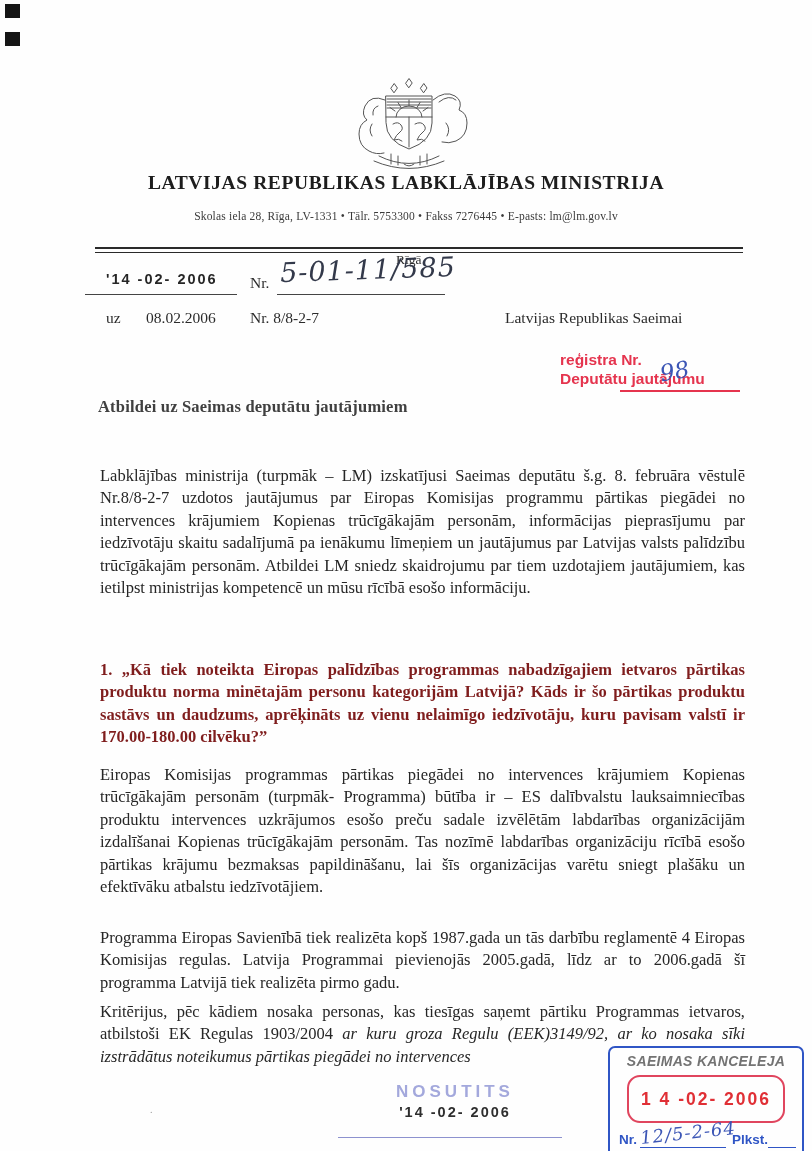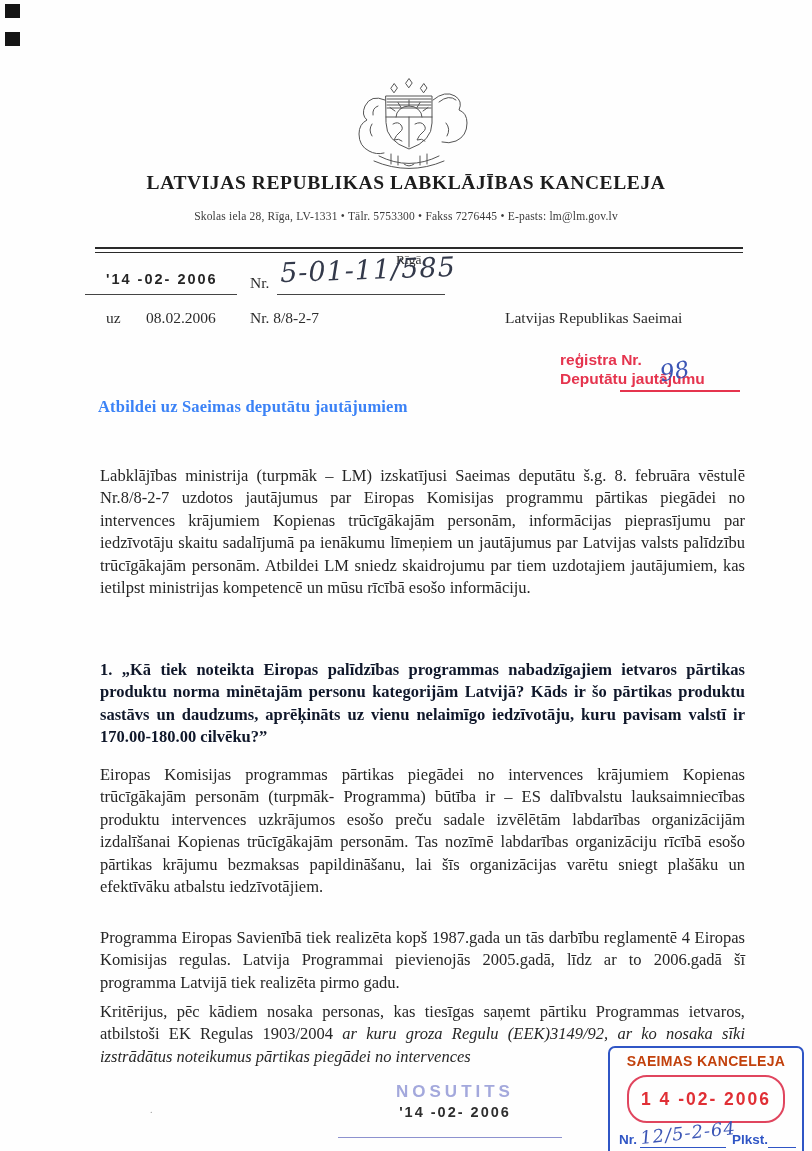--- a/index.html
+++ b/index.html
@@ -53,28 +53,28 @@
   }
   #registry-number{
     position:absolute;left:660px;top:358px;font-size:23px;color:#3b55b5;
     transform:rotate(-10deg);
   }
   #registry-line{position:absolute;left:620px;top:390px;width:120px;border-bottom:2px solid #e5344e;}
 
   
   #subject-heading{
     position:absolute;left:98px;top:397px;width:645px;
-    font-weight:bold;font-size:16.5px;color:#3b82f6;letter-spacing:0.2px;
+    font-weight:bold;font-size:16.5px;color:#404040;letter-spacing:0.2px;
   }
   .para{
     position:absolute;left:100px;width:645px;font-size:16.5px;line-height:22.5px;
     text-align:justify;color:#262626;
   }
   #para1{top:448px;}
-  #question1{top:642px;font-weight:bold;color:#0f172a;}
+  #question1{top:642px;font-weight:bold;color:#7f1d1d;}
   #para2{top:747px;}
   #para3{top:910px;}
   #para4{top:984px;}
   .italic-seg{font-style:italic;}
 
   
   #fax-stamp{position:absolute;left:340px;top:1076px;width:230px;text-align:center;
     font-family:"Liberation Sans",sans-serif;margin-top:6px;}
   #fax-line1{font-weight:bold;font-size:17px;letter-spacing:4px;color:#a3a8dc;}
   #fax-line2{font-size:15px;color:#9298d2;letter-spacing:1px;margin-top:-1px;}
@@ -82,24 +82,24 @@
     letter-spacing:2px;color:#2e2e2e;margin-top:2px;}
   #fax-underline{position:absolute;left:338px;top:1137px;width:224px;border-bottom:1.5px solid #8d92cf;}
 
   
   #chancellery-stamp{
     position:absolute;left:608px;top:1046px;width:192px;height:110px;
     border:2.5px solid #2f55c5;border-radius:7px;
     font-family:"Liberation Sans",sans-serif;background:transparent;
   }
   #chan-title{margin-top:5px;text-align:center;font-weight:bold;font-size:14px;
-    color:#c2410c;letter-spacing:0.3px;}
+    color:#737373;letter-spacing:0.3px;font-style:italic;}
   #chan-datebox{
     position:absolute;left:17px;top:27px;width:154px;height:44px;
-    border:2.5px solid #e0455e;border-radius:20px;display:flex;align-items:center;justify-content:center;
+    border:2.5px solid #e0455e;border-radius:13px;display:flex;align-items:center;justify-content:center;
   }
   #chan-date{font-weight:bold;font-size:17.5px;letter-spacing:2px;color:#e02f35;}
   #chan-nr-label{position:absolute;left:9px;top:84px;font-weight:bold;font-size:13.5px;color:#2f55c5;}
   #chan-nr-hand{
     position:absolute;left:30px;top:74px;font-size:18px;color:#3b55b5;
     transform:rotate(-6deg);letter-spacing:1px;
   }
   #chan-nr-line{position:absolute;left:30px;top:99px;width:86px;border-bottom:1.5px solid #2f55c5;}
   #chan-time-label{position:absolute;left:122px;top:84px;font-weight:bold;font-size:13.5px;color:#2f55c5;}
   #chan-time-line{position:absolute;left:158px;top:99px;width:28px;border-bottom:1.5px solid #2f55c5;}
@@ -140,21 +140,21 @@
       <path d="M105 26 q10 -8 17 -2 M112 47 q5 6 1 13"></path>
 
       <path d="M57 78 v10 M64 80 v9 M86 80 v9 M93 78 v10"></path>
 
       <path d="M45 80 q30 15 60 0"></path>
       <path d="M40 85 q35 15 70 0"></path>
       <path d="M70 88 q5 4 10 0"></path>
     </g>
   </svg>
 
-  <div id="ministry-title">LATVIJAS REPUBLIKAS LABKLĀJĪBAS KANCELEJA</div>
+  <div id="ministry-title">LATVIJAS REPUBLIKAS LABKLĀJĪBAS MINISTRIJA</div>
   <div id="address-line">Skolas iela 28, Rīga, LV-1331 • Tālr. 5753300 • Fakss 7276445 • E-pasts: lm@lm.gov.lv</div>
   <div id="rule"></div>
 
   <div id="city" class="ref">Rīgā</div>
   <div id="date-stamp" class="ref">'14 -02- 2006</div>
   <div id="date-stamp-line"></div>
   <div id="nr-label" class="ref">Nr.</div>
   <div id="out-number" class="hand">5-01-11/585</div>
   <div id="out-number-line"></div>
   <div id="uz-label" class="ref">uz</div>

